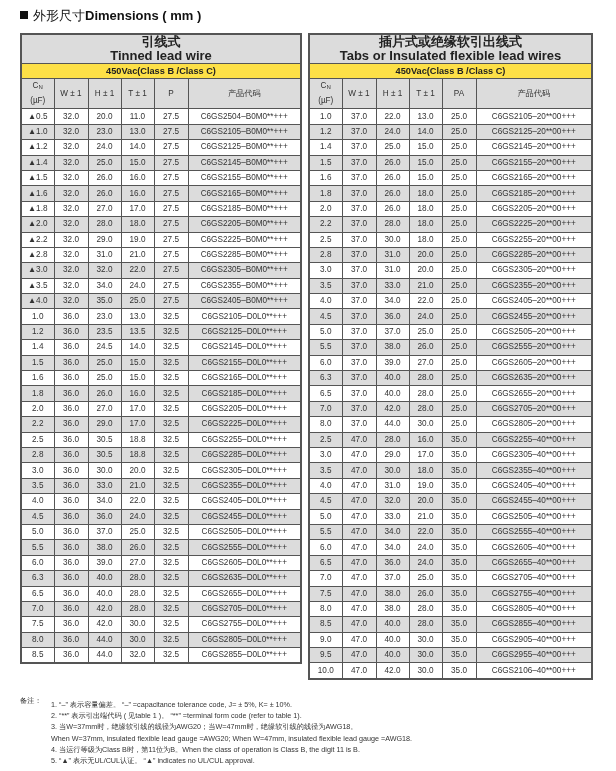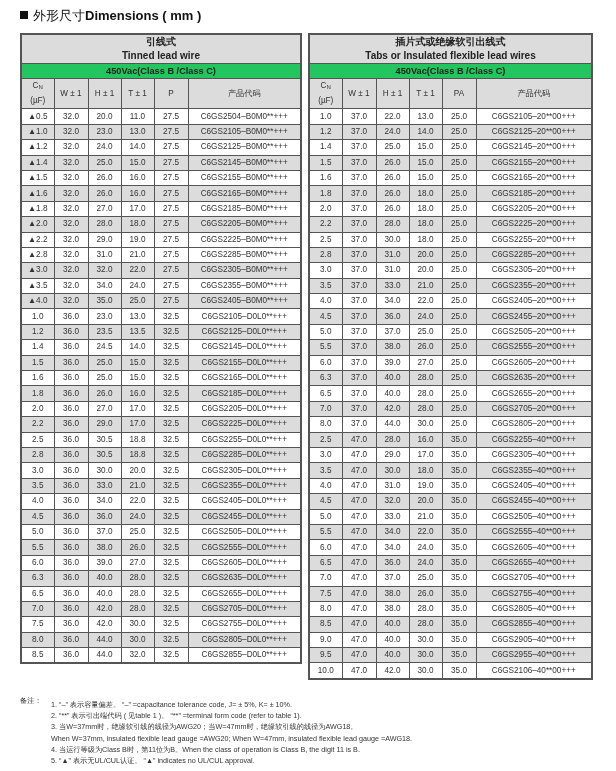--- a/index.html
+++ b/index.html
@@ -6,22 +6,22 @@
   body { width: 616px; height: 771px; position: relative; overflow: hidden;
          font-family: "Liberation Sans", sans-serif; color: #222; }
   .title { position: absolute; left: 20px; top: 7px; font-size: 13px; font-weight: bold; color: #111; white-space: nowrap; }
   .title .sq { display: inline-block; width: 8px; height: 8px; background: #111; margin-right: 5px; vertical-align: 1px; }
   .title .cn { font-weight: normal; }
   table.dim { position: absolute; top: 33px; border-collapse: collapse; table-layout: fixed;
               border: 2px solid #555; font-size: 8.2px; }
   table.dim td { border: 1px solid #555; text-align: center; padding: 0; height: 14.4px; line-height: 14px; white-space: nowrap; overflow: hidden; }
   #tbl-left { left: 20px; width: 282px; }
   #tbl-right { left: 308px; width: 285px; }
-  .h1 td { background: #dcdcdc; height: 24px; line-height: 11px; font-weight: bold; font-size: 10px; color: #222; margin-left: 44px; }
-  .h2 td { background: #22c55e; height: 20px; font-weight: bold; font-size: 9.2px; }
+  .h1 td { background: #dcdcdc; height: 24px; line-height: 11px; font-weight: bold; font-size: 13px; color: #222; margin-left: 44px; }
+  .h2 td { background: #fde047; height: 20px; font-weight: bold; font-size: 9.2px; }
   .h3 td { background: #dcdcdc; height: 23px; line-height: 10px; font-size: 8.2px; color: #333; }
   tr.alt td { background: #dcdcdc; }
   tr.row td { color: #333; }
   .cn-sub { font-size: 6px; vertical-align: -1px; }
   .notes { position: absolute; left: 20px; top: 695px; font-size: 7.2px; color: #333; line-height: 11.2px; }
   .notes .label { position: absolute; left: 0; top: 0; }
   .notes ul { list-style: none; margin: 4px; padding: 0 0 0 27px; }
   .notes li { white-space: nowrap; }
 </style>
 </head>

